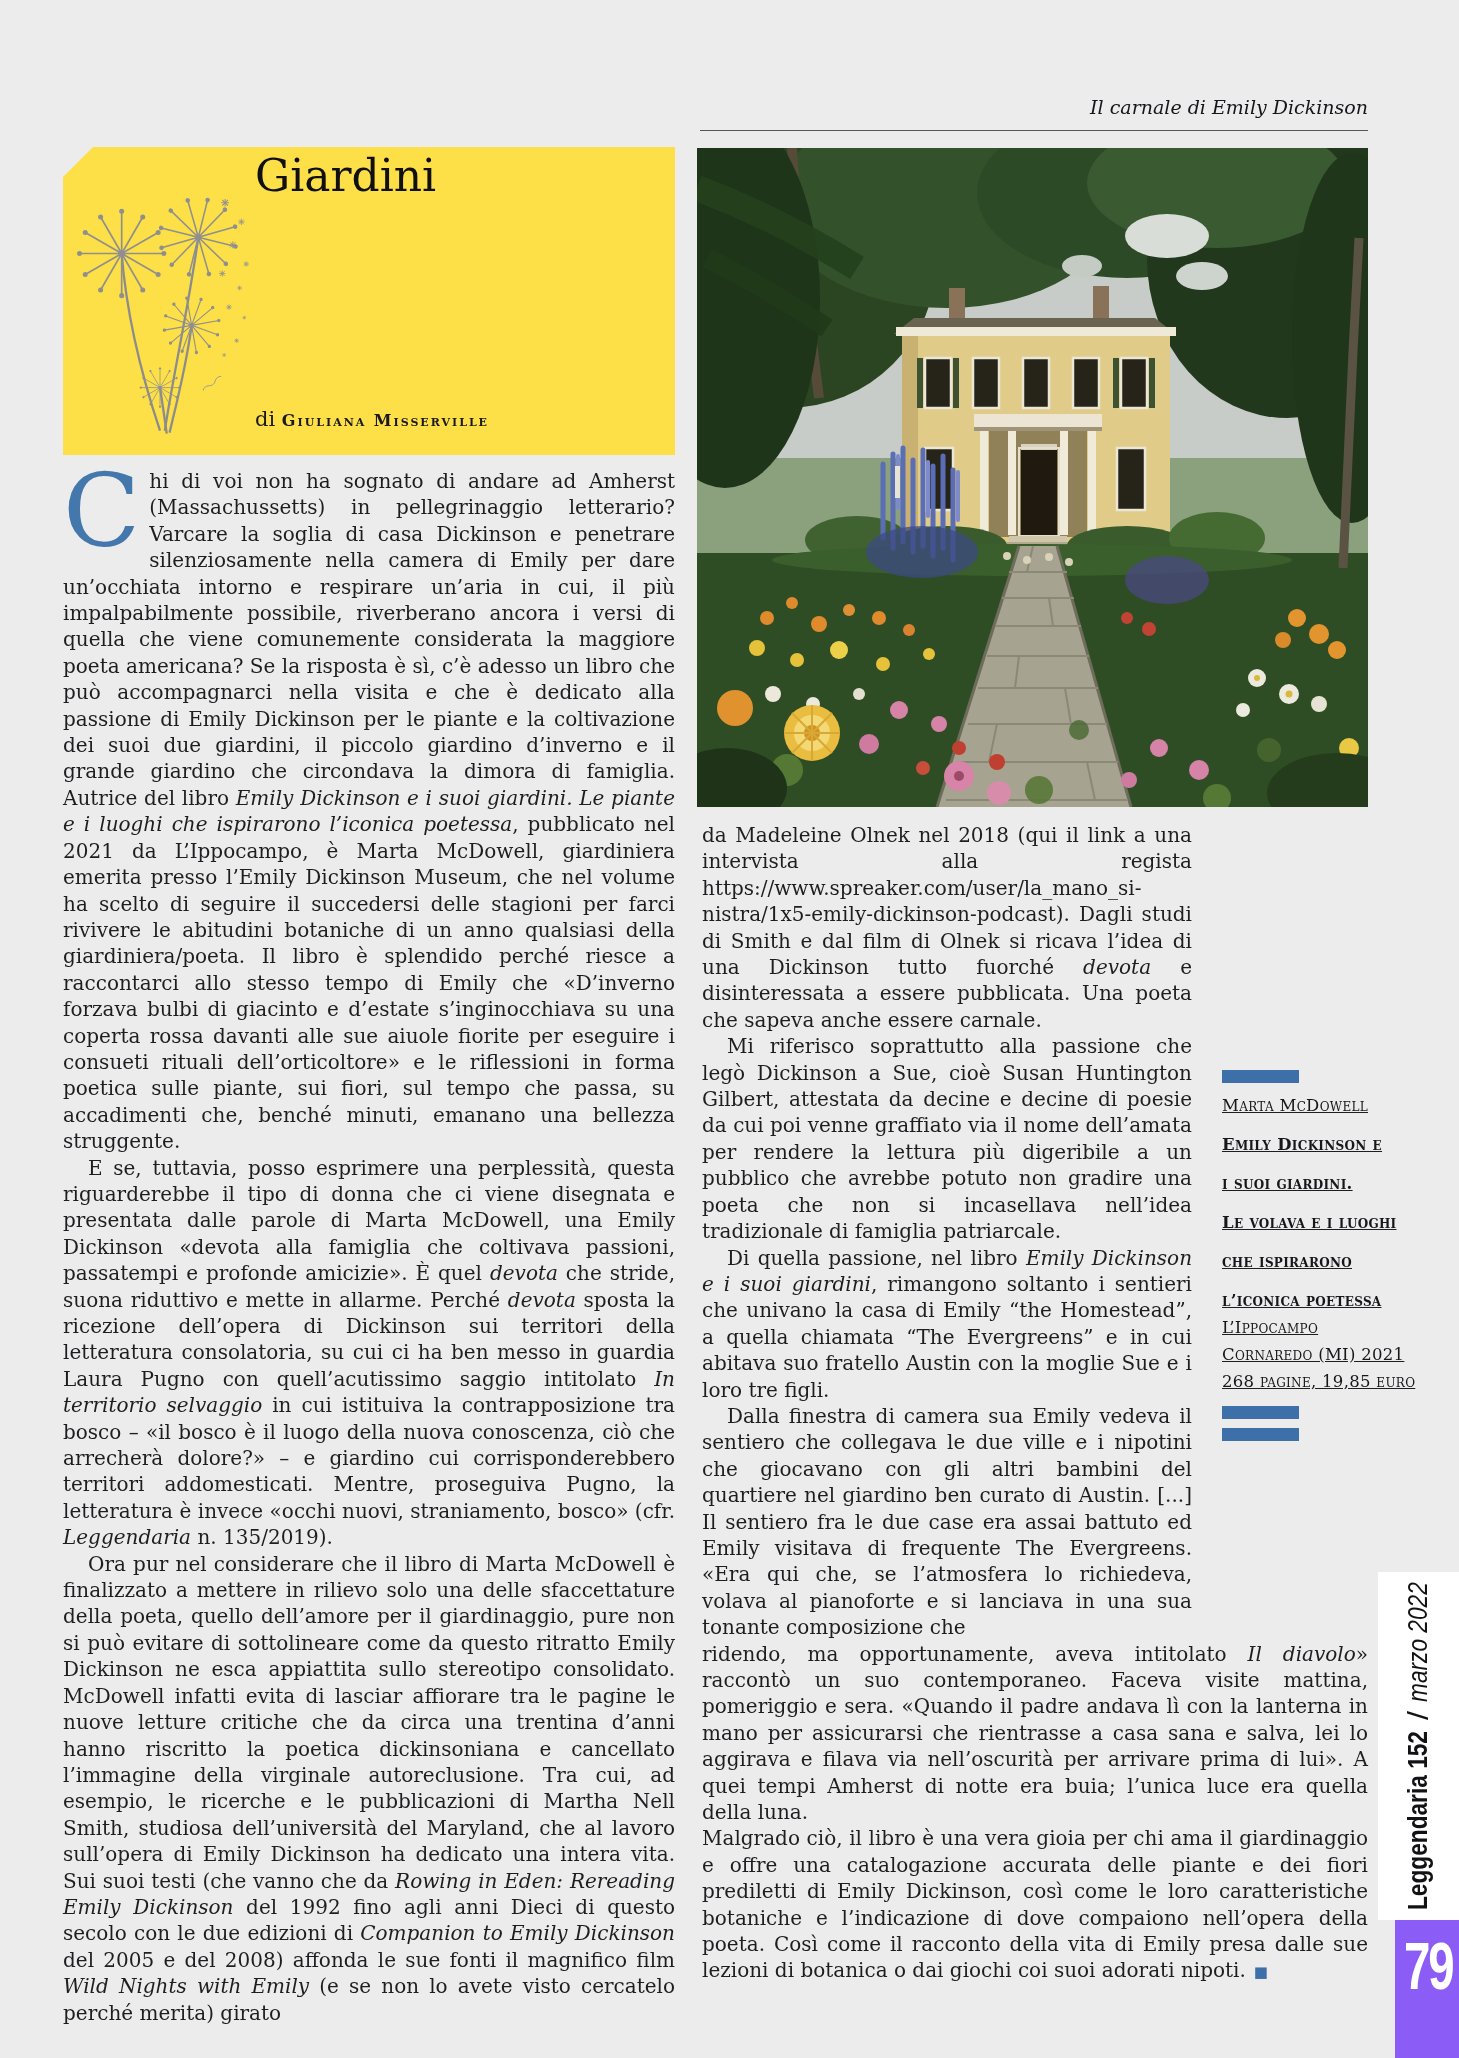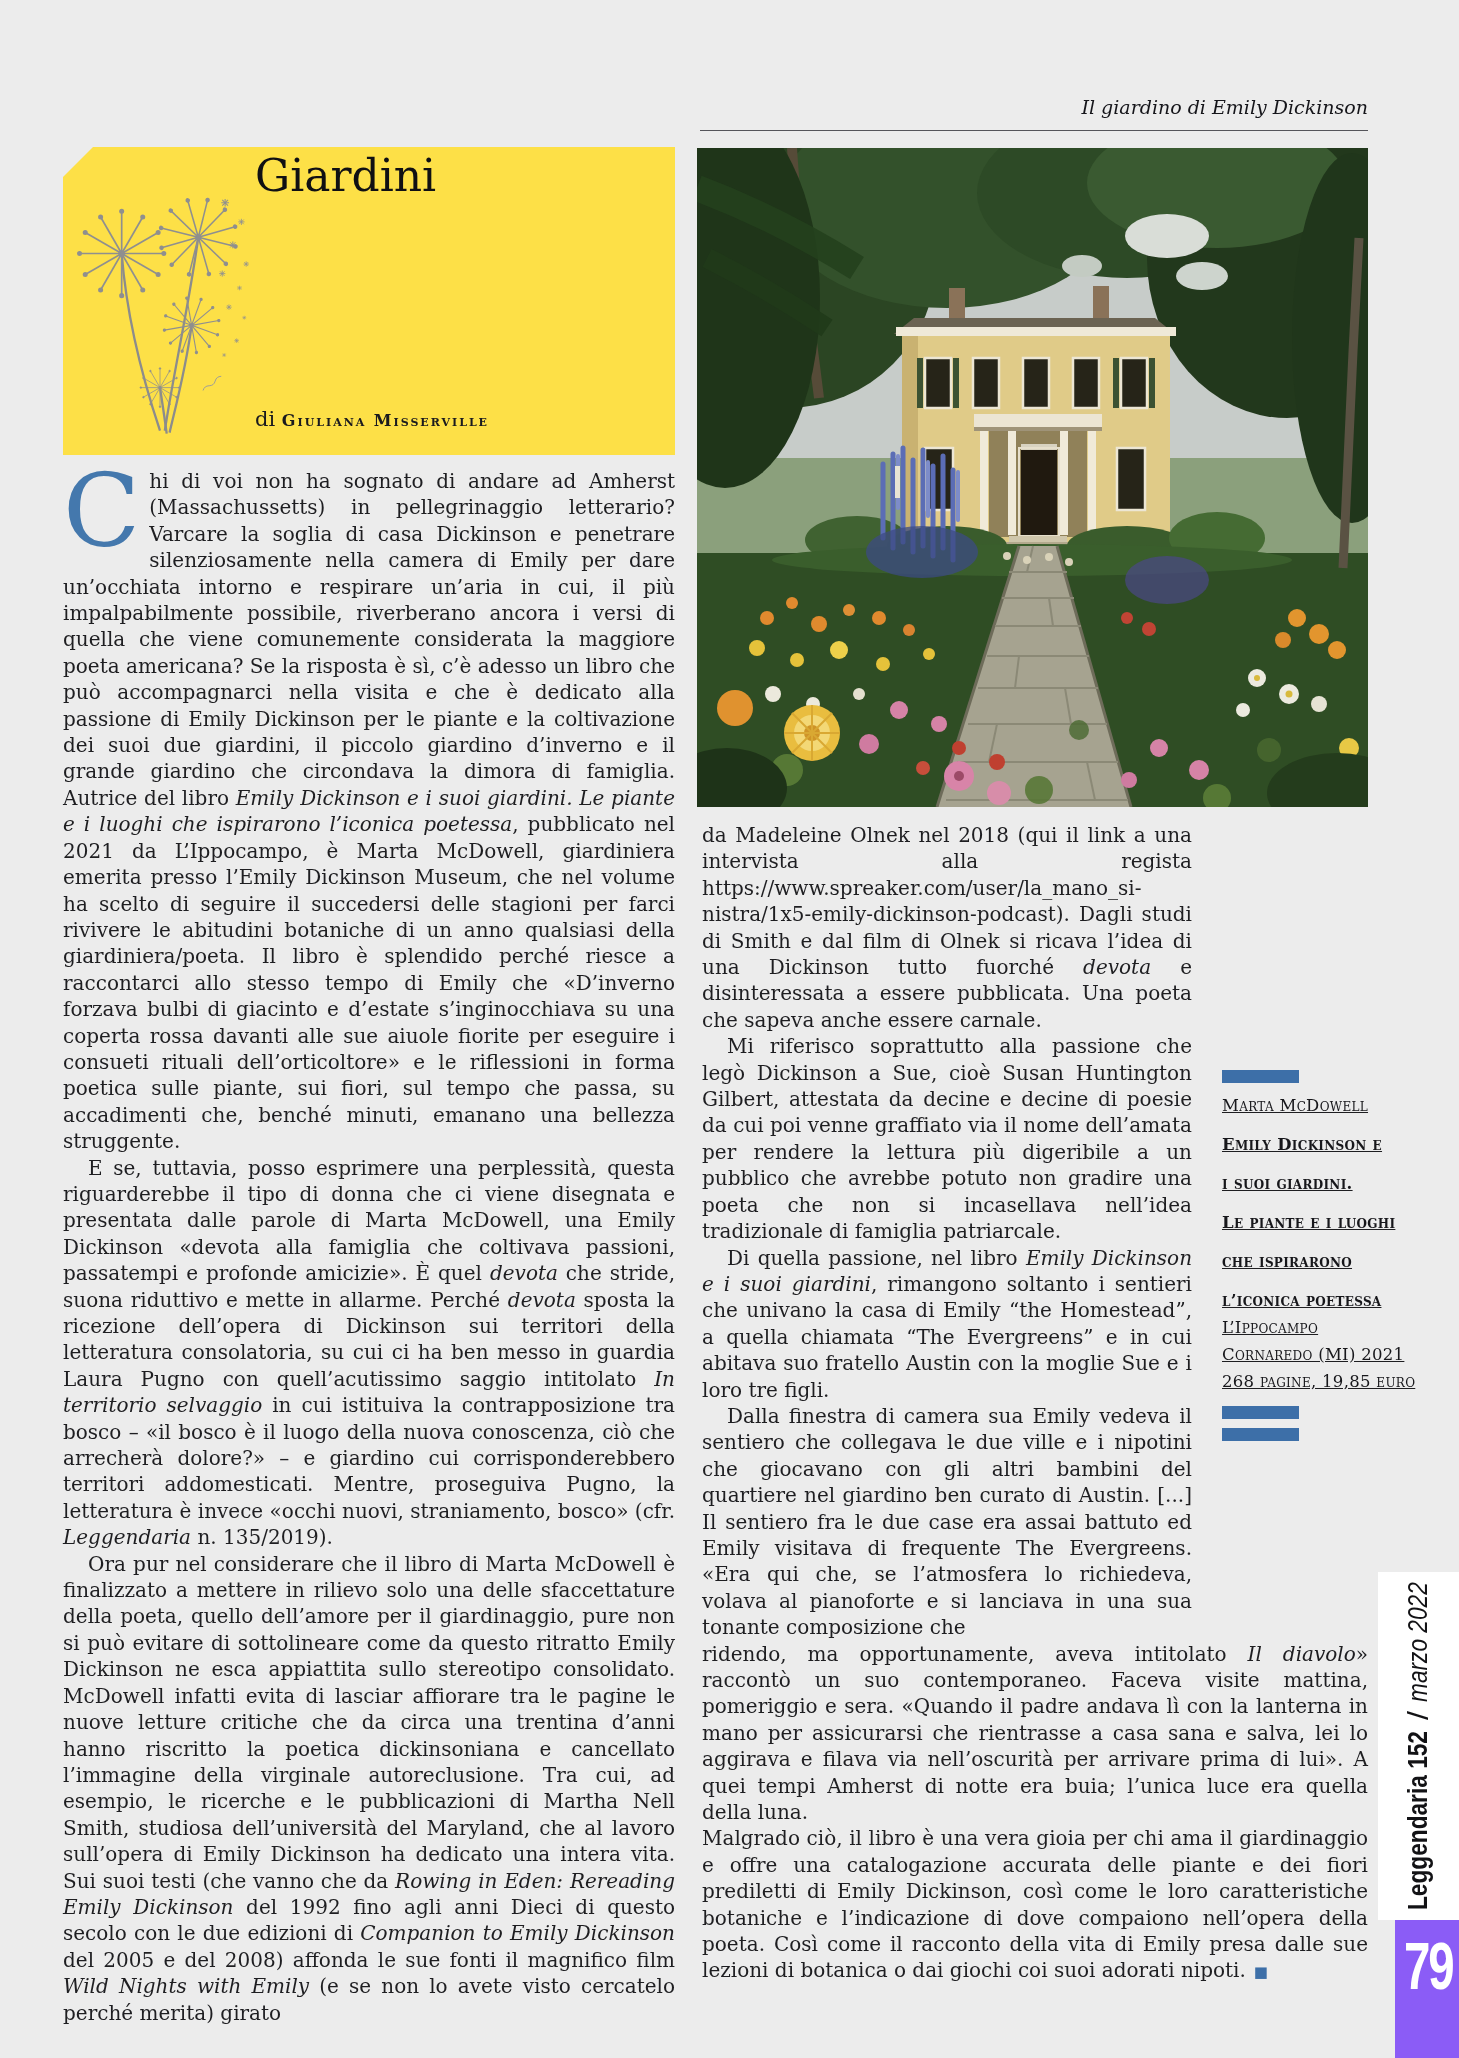--- a/index.html
+++ b/index.html
@@ -51,21 +51,21 @@
   .spine-date{font-style:italic;}
   .pagebox{position:absolute;left:1395px;top:1920px;width:64px;height:138px;background:#8b5cf6;}
   .pagenum{color:#ffffff;font-family:"Liberation Sans",sans-serif;font-weight:700;font-size:66px;
            letter-spacing:-3px;text-align:center;margin-top:8px;transform:scaleX(0.72);transform-origin:50% 0;}
 </style>
 </head>
 <body>
 
 <div class="canvas">
 
-  <div class="run-head">Il giardino di Emily Dickinson</div>
+  <div class="run-head">Il carnale di Emily Dickinson</div>
   <div class="run-rule"></div>
 
   <div class="title-box">
     <svg class="dandelion" viewBox="0 0 190 285">
       <defs>
         <g id="head" stroke="#8f8f8f" stroke-width="1.6" fill="none">
           <line x1="0" y1="0" x2="40" y2="0"></line>
             <line x1="0" y1="0" x2="34.6" y2="-20"></line>
           <line x1="0" y1="0" x2="20" y2="-34.6"></line>
             <line x1="0" y1="0" x2="0" y2="-40"></line>
@@ -311,21 +311,21 @@
     <p class="noind">ridendo, ma opportunamente, aveva intitolato <i>Il diavolo</i>» raccontò un suo contemporaneo. Faceva visite mattina, pomeriggio e sera. «Quando il padre andava lì con la lanterna in mano per assicurarsi che rientrasse a casa sana e salva, lei lo aggirava e filava via nell’oscurità per arrivare prima di lui». A quei tempi Amherst di notte era buia; l’unica luce era quella della luna.</p>
     <p class="noind finale"><span>Malgrado ciò, il libro è una vera gioia per chi ama il giardinaggio e offre una catalogazione accurata delle piante e dei fiori prediletti di Emily Dickinson, così come le loro caratteristiche botaniche e l’indicazione di dove compaiono nell’opera della poeta. Così come il racconto della vita di Emily presa dalle sue lezioni di botanica o dai giochi coi suoi adorati nipoti.</span><span class="endmark">■</span></p>
   </div>
 
   <div class="sidebar">
     <div class="bar"></div>
     <div class="book">
       <div>Marta McDowell</div>
       <div class="bold">Emily Dickinson e</div>
       <div class="bold">i suoi giardini.</div>
-      <div class="bold">Le piante e i luoghi</div>
+      <div class="bold">Le volava e i luoghi</div>
       <div class="bold">che ispirarono</div>
       <div class="bold">l’iconica poetessa</div>
       <div>L’Ippocampo</div>
       <div>Cornaredo (MI) 2021</div>
       <div>268 pagine, 19,85 euro</div>
     </div>
     <div class="bar"></div>
     <div class="bar"></div>
   </div>
 

